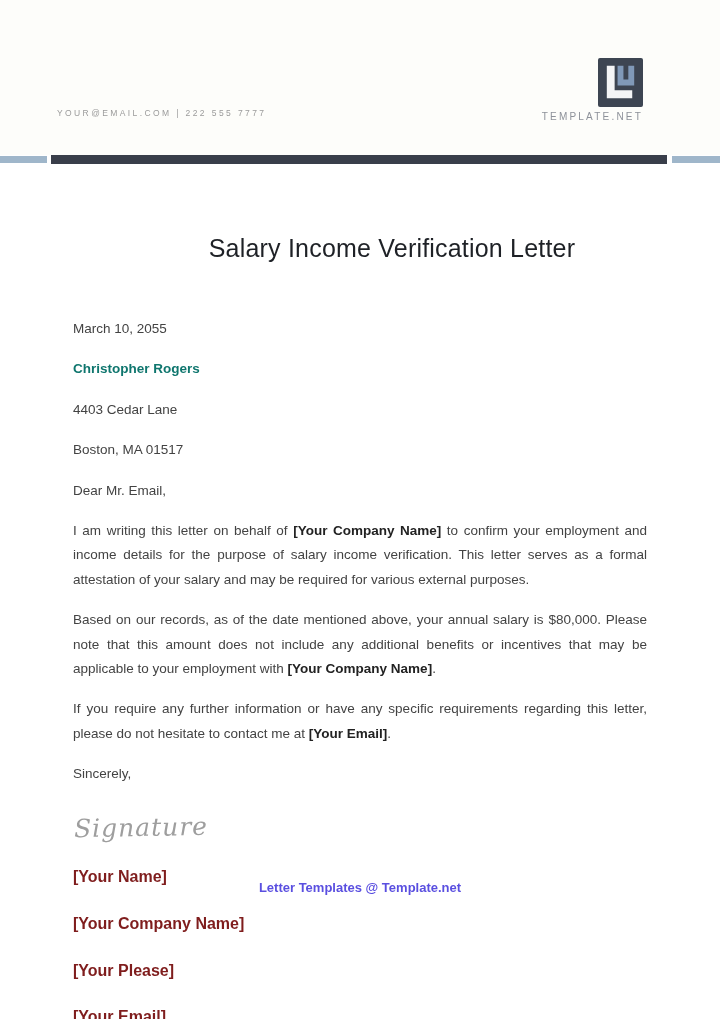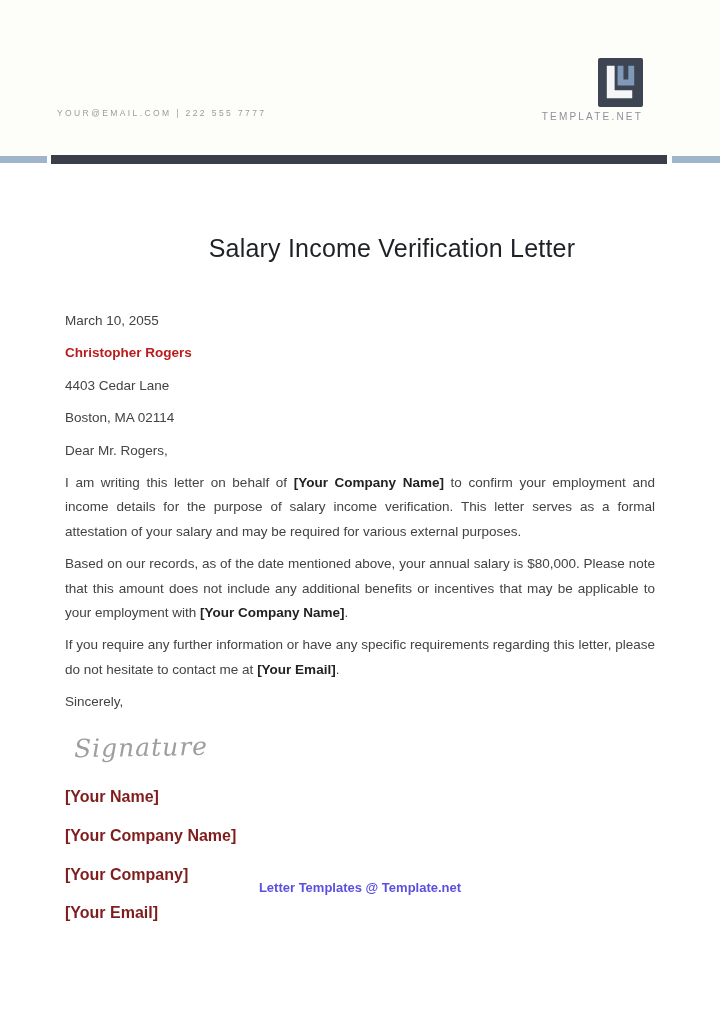--- a/index.html
+++ b/index.html
@@ -58,22 +58,22 @@
   .page-title{
     position:absolute;top:234px;left:0;width:720px;
     text-align:center;font-size:25px;font-weight:400;
     color:var(--c-title);letter-spacing:0.2px;margin-left:32px;
   }
 
   .letter-body{
     position:absolute;top:301px;left:57px;width:606px;
     font-size:13.5px;color:var(--c-body);line-height:24.4px;
   }
-  .letter-body p{margin:8px;}
-  .line-bold{font-weight:700;color:#b91c1c;}
+  .letter-body p{margin:16px;}
+  .line-bold{font-weight:700;color:#0f766e;}
   .para{text-align:justify;}
   .para b{font-weight:700;color:#222222;}
   .closing{margin-top:21px;}
   .signature-script{
     margin-top:13px;margin-left:17px;
     font-family:"DejaVu Serif", serif;
     font-style:italic;font-size:25px;color:#9e9e9e;
     letter-spacing:1px;transform:rotate(-1deg);
     display:inline-block;
   }
@@ -110,33 +110,33 @@
   <div class="divider-left"></div>
   <div class="divider-main"></div>
   <div class="divider-right"></div>
 
   <h1 class="page-title">Salary Income Verification Letter</h1>
 
   <div class="letter-body">
     <p>March 10, 2055</p>
     <p class="line-bold">Christopher Rogers</p>
     <p>4403 Cedar Lane</p>
-    <p>Boston, MA 02114</p>
-    <p>Dear Mr. Rogers,</p>
+    <p>Boston, MA 01517</p>
+    <p>Dear Mr. Email,</p>
     <p class="para"><span>I am writing this letter on behalf of </span><b>[Your Company Name]</b><span> to confirm your employment and income details for the purpose of salary income verification. This letter serves as a formal attestation of your salary and may be required for various external purposes.</span></p>
     <p class="para"><span>Based on our records, as of the date mentioned above, your annual salary is $80,000. Please note that this amount does not include any additional benefits or incentives that may be applicable to your employment with </span><b>[Your Company Name]</b><span>.</span></p>
     <p class="para"><span>If you require any further information or have any specific requirements regarding this letter, please do not hesitate to contact me at </span><b>[Your Email]</b><span>.</span></p>
     <p class="closing">Sincerely,</p>
     <div>
       <span class="signature-script">Signature</span>
     </div>
     <div class="signer">
       <p class="signer-bold">[Your Name]</p>
       <p class="signer-bold">[Your Company Name]</p>
-      <p class="signer-bold">[Your Company]</p>
+      <p class="signer-bold">[Your Please]</p>
       <p class="signer-bold">[Your Email]</p>
     </div>
   </div>
 
   <div class="footer-link-row">
     <a class="footer-link">Letter Templates @ Template.net</a>
   </div>
 
 </div>
 

